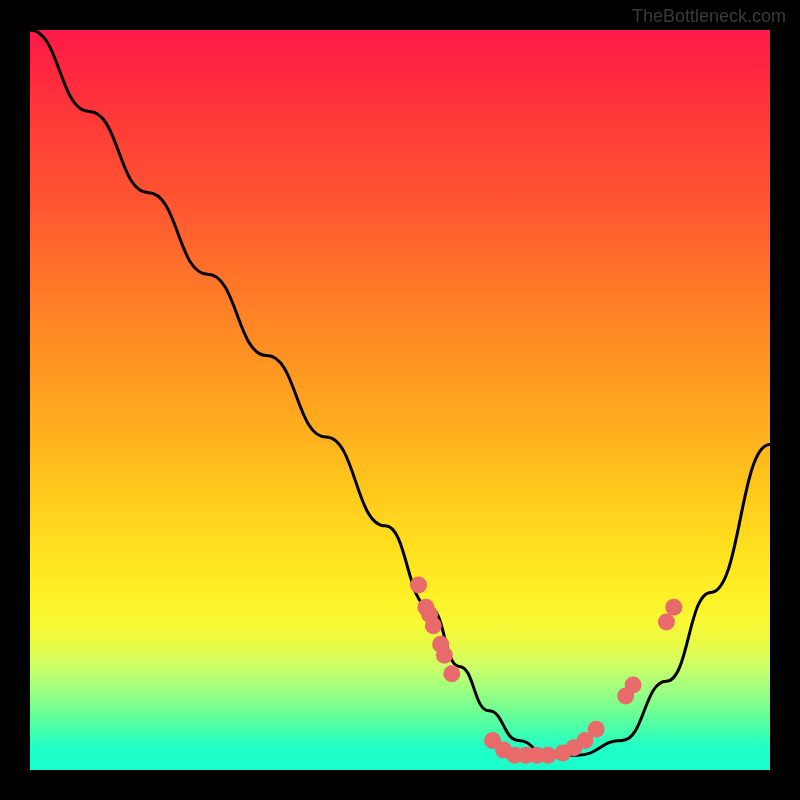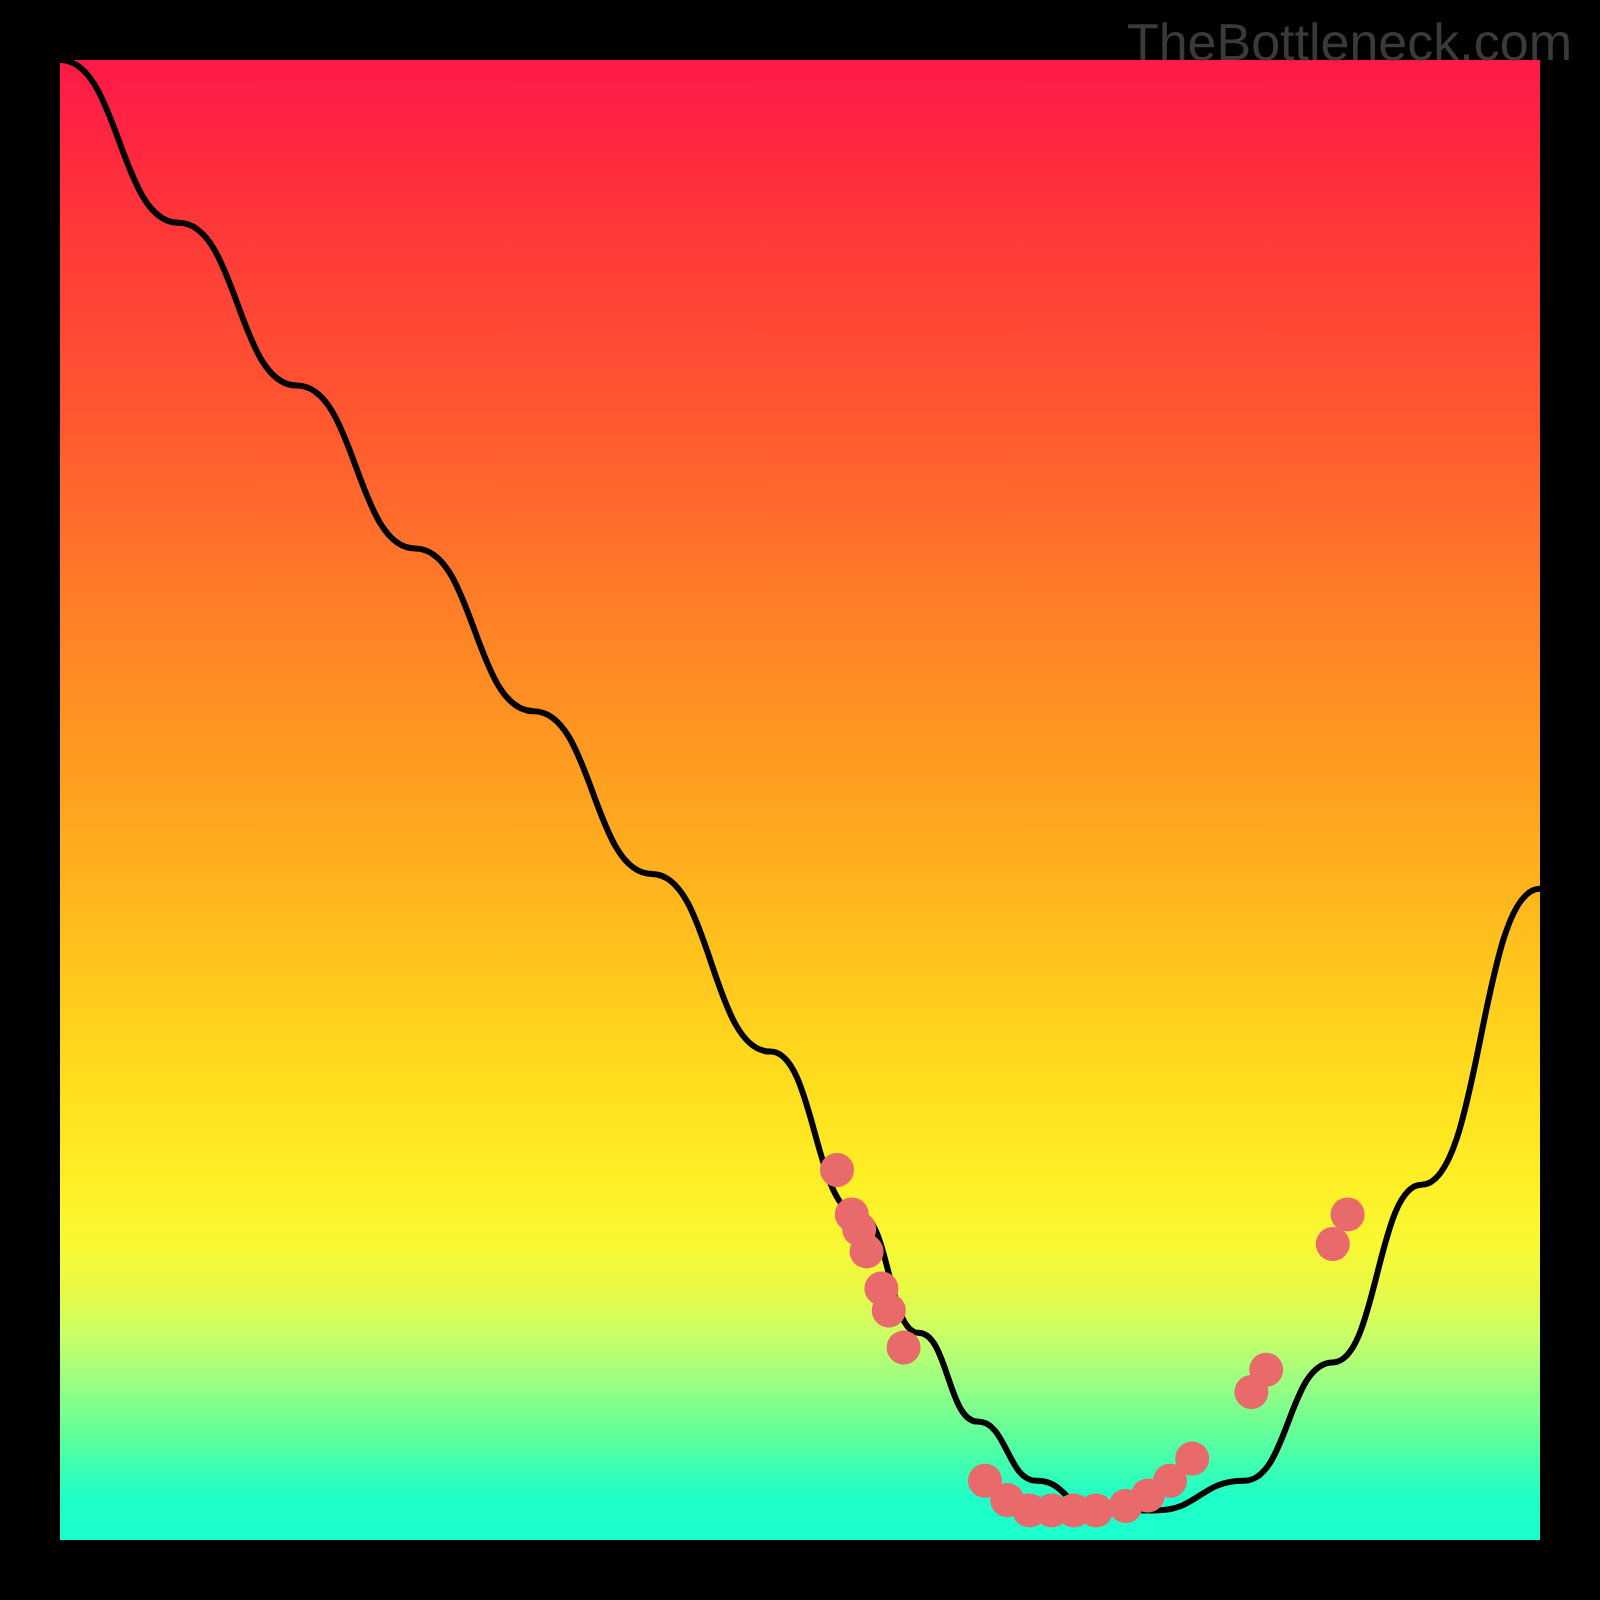--- a/index.html
+++ b/index.html
@@ -8,21 +8,21 @@
     height: 800px;
     background: #000;
     position: relative;
     font-family: Arial, sans-serif;
   }
   .attribution {
     position: absolute;
     top: 6px;
     right: 14px;
     color: #3a3a3a;
-    font-size: 26px;
+    font-size: 18px;
     font-weight: 500;
     z-index: 10;
   }
   .plot {
     position: absolute;
     left: 30px;
     top: 30px;
     width: 740px;
     height: 740px;
     background: linear-gradient(to bottom,

